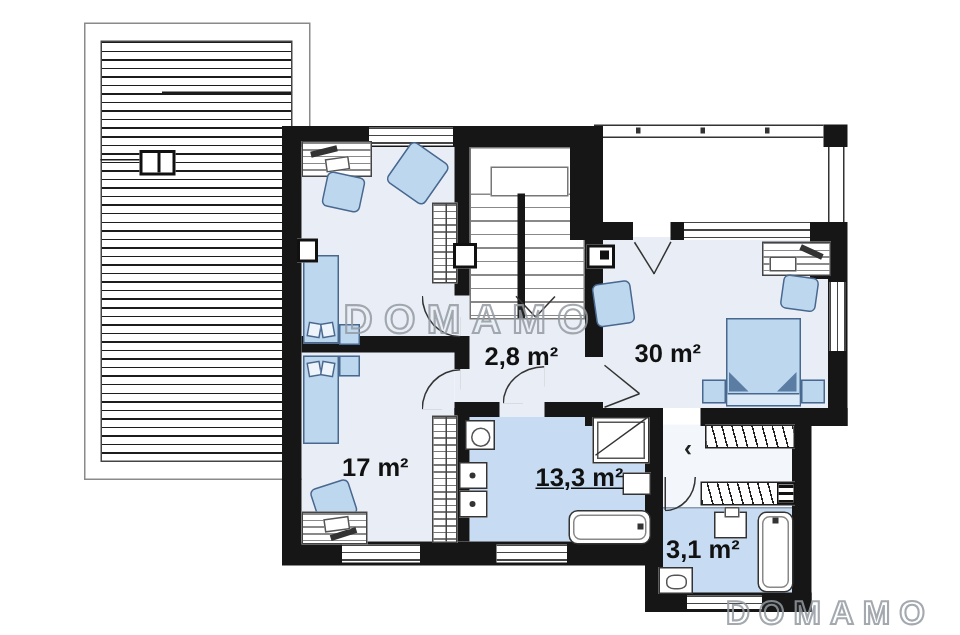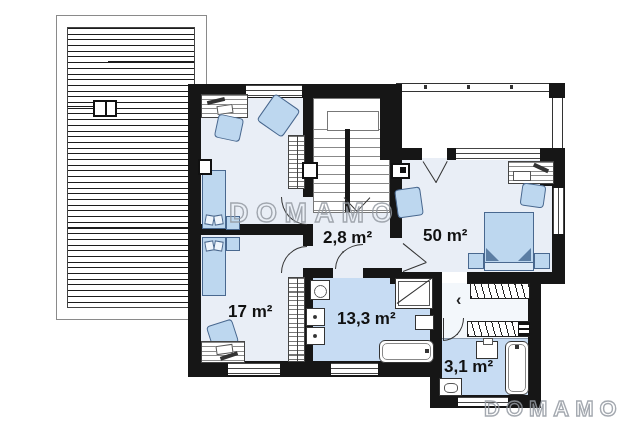--- a/index.html
+++ b/index.html
@@ -191,21 +191,21 @@
   <div class="arc arc-br" style="left:443px;top:318px;width:20px;height:22px;"></div>
   <div class="abs" style="left:443px;top:318px;width:1px;height:22px;background:#333;"></div>
 
   <div class="rad" style="left:198px;top:159px;width:10px;height:12px;"></div>
   <div class="rad" style="left:302px;top:162px;width:12px;height:13px;"></div>
   <div class="rad" style="left:391px;top:163px;width:15px;height:12px;">
     <div class="abs" style="left:7px;top:2px;width:6px;height:6px;background:#111;"></div>
   </div>
 
   <div class="label" style="left:323px;top:228px;">2,8 m²</div>
-  <div class="label" style="left:423px;top:226px;">50 m²</div>
+  <div class="label" style="left:423px;top:226px;">30 m²</div>
   <div class="label" style="left:228px;top:302px;">17 m²</div>
-  <div class="label" style="left:337px;top:309px;">13,3 m²</div>
+  <div class="label" style="left:357px;top:309px;text-decoration:underline;">13,3 m²</div>
   <div class="label" style="left:444px;top:357px;">3,1 m²</div>
 
   <div class="wm" style="left:229px;top:198px;font-size:27px;letter-spacing:7.5px;">DOMAMO</div>
   <div class="wm" style="left:484px;top:396px;font-size:22px;letter-spacing:6px;">DOMAMO</div>
 
 </div>
 
 </body></html>

